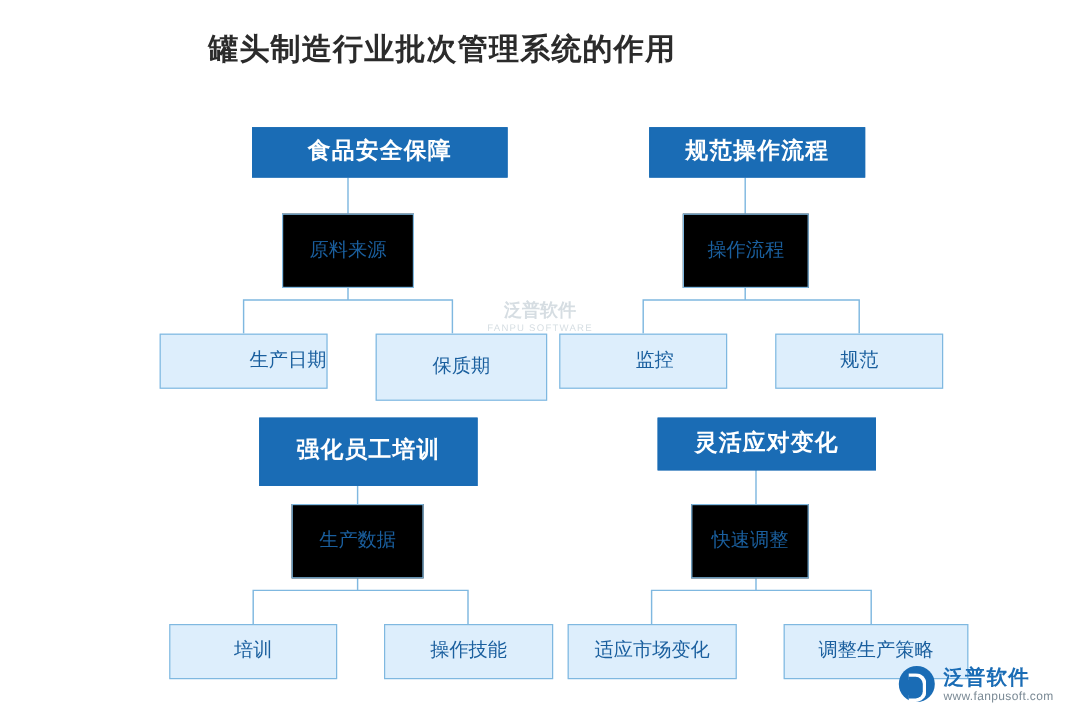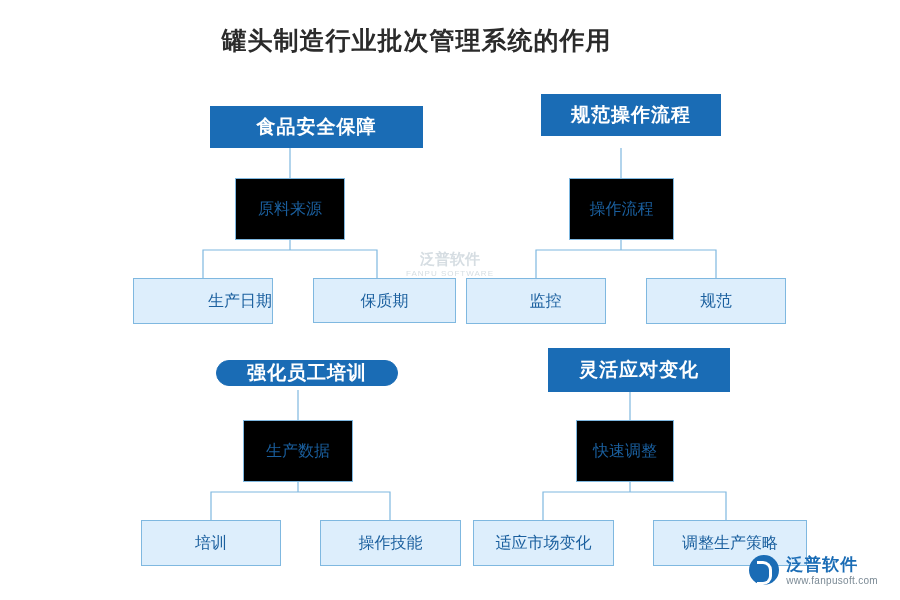--- a/index.html
+++ b/index.html
@@ -22,21 +22,20 @@
   .title {
     position: absolute;
     left: 0;
     top: 24px;
     width: 737px;
     text-align: center;
     font-size: 25px;
     font-weight: bold;
     color: #2b2b2b;
     letter-spacing: 1px;
-    padding-left: 48px;
   }
   .node {
     position: absolute;
     box-sizing: border-box;
     display: flex;
     align-items: center;
     justify-content: center;
     text-align: center;
     line-height: 1.2;
   }
@@ -160,38 +159,38 @@
 
   <div class="node header" style="left:210px; top:106px; width:213px; height:42px;">
     <span>食品安全保障</span>
   </div>
   <div class="node mid" style="left:235px; top:178px; width:110px; height:62px;">
     <span>原料来源</span>
   </div>
   <div class="node leaf" style="left:133px; top:278px; width:140px; height:46px;justify-content:flex-end;">
     <span>生产日期</span>
   </div>
-  <div class="node leaf" style="left:313px; top:278px; width:143px; height:45px;">
+  <div class="node leaf" style="left:313px; top:278px; width:143px; height:56px;">
     <span>保质期</span>
   </div>
 
-  <div class="node header" style="left:541px; top:94px; width:180px; height:42px;">
+  <div class="node header" style="left:541px; top:106px; width:180px; height:42px;">
     <span>规范操作流程</span>
   </div>
   <div class="node mid" style="left:569px; top:178px; width:105px; height:62px;">
     <span>操作流程</span>
   </div>
   <div class="node leaf" style="left:466px; top:278px; width:140px; height:46px;padding-left:19px;">
     <span>监控</span>
   </div>
   <div class="node leaf" style="left:646px; top:278px; width:140px; height:46px;">
     <span>规范</span>
   </div>
 
-  <div class="node header" style="left:216px; top:360px; width:182px; height:26px;border-radius:13px;">
+  <div class="node header" style="left:216px; top:348px; width:182px; height:57px;">
     <span>强化员工培训</span>
   </div>
   <div class="node mid" style="left:243px; top:420px; width:110px; height:62px;">
     <span>生产数据</span>
   </div>
   <div class="node leaf" style="left:141px; top:520px; width:140px; height:46px;">
     <span>培训</span>
   </div>
   <div class="node leaf" style="left:320px; top:520px; width:141px; height:46px;">
     <span>操作技能</span>

